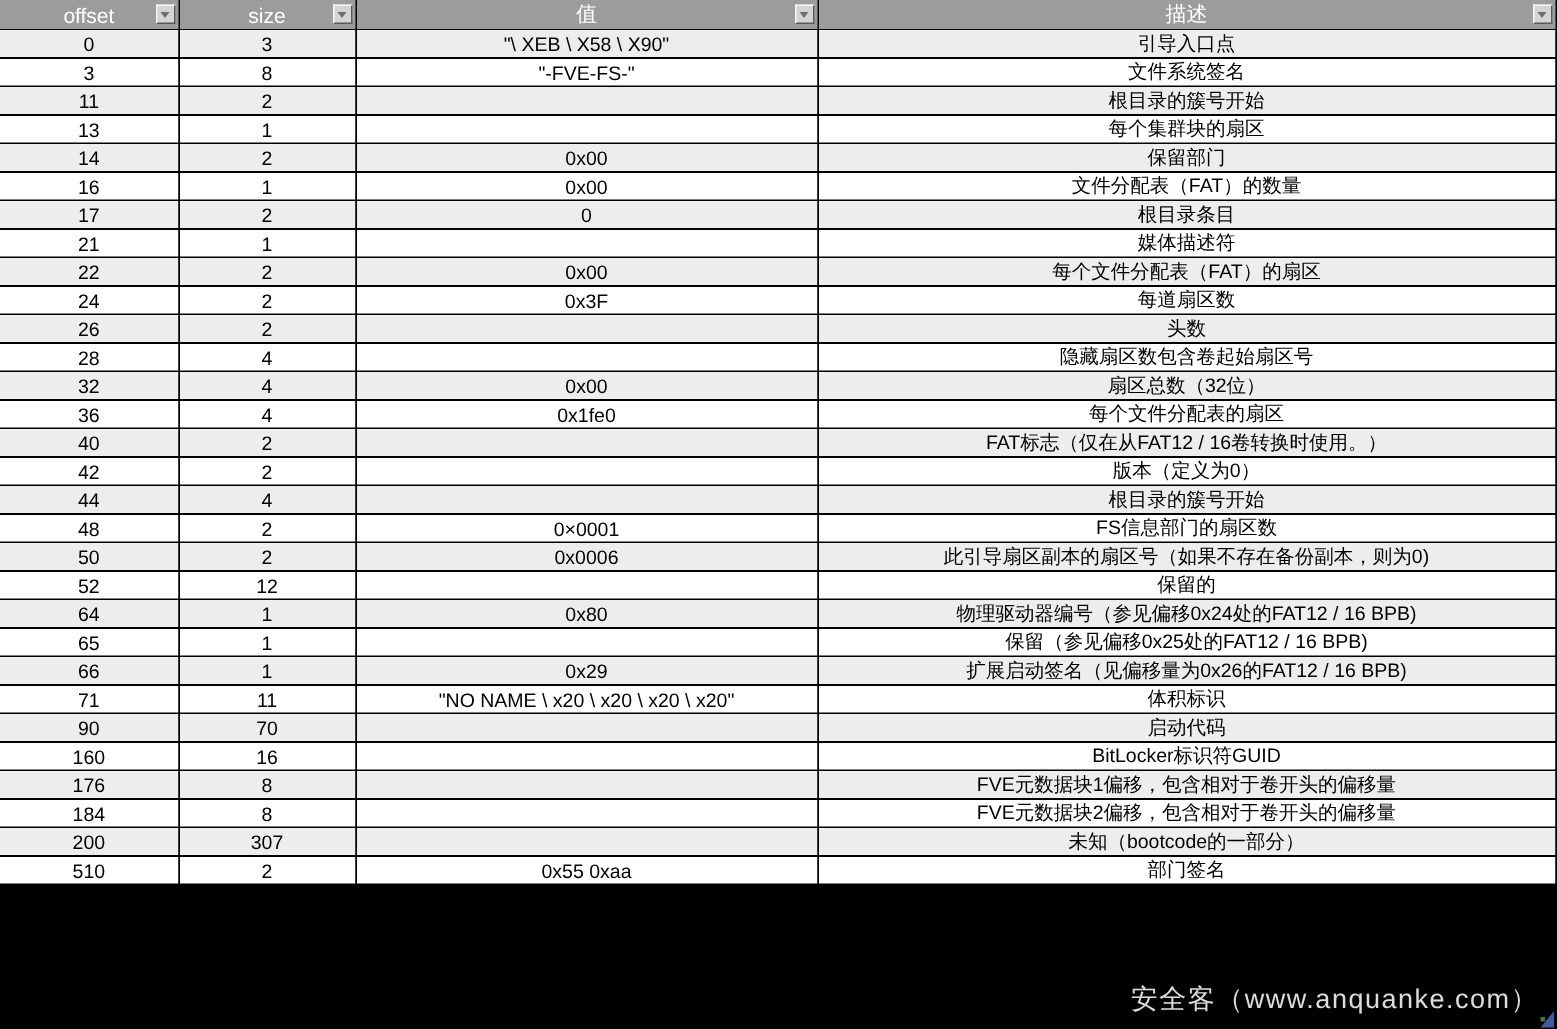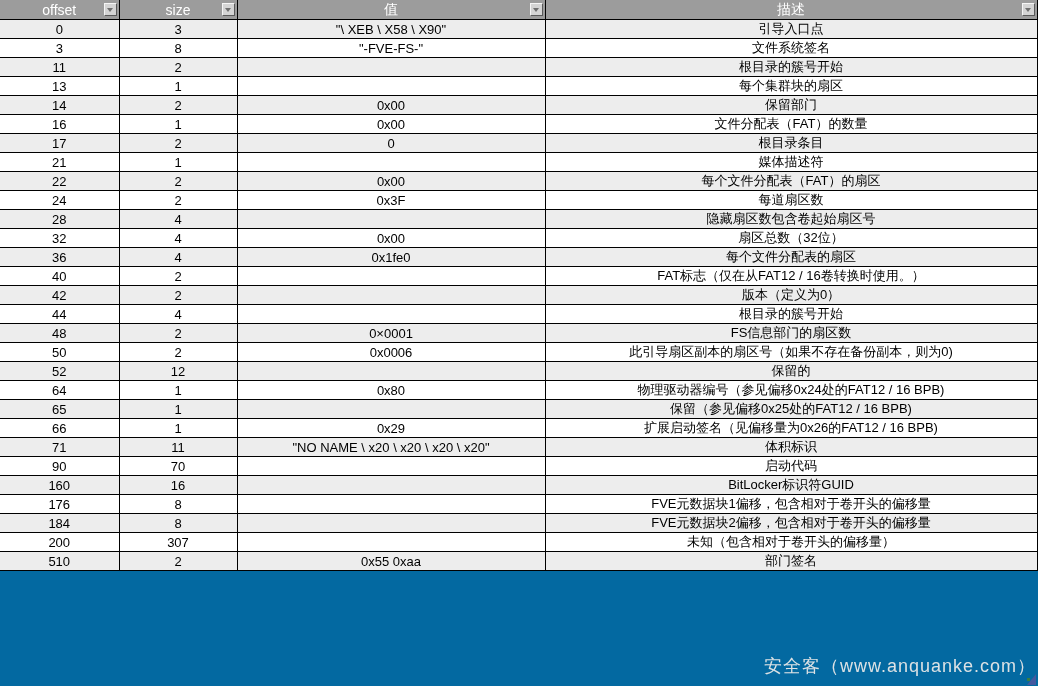--- a/index.html
+++ b/index.html
@@ -1,38 +1,38 @@
 <!DOCTYPE html>
 <html><head>
 <meta charset="utf-8">
 <style>
   html,body{margin:0;padding:0;background:#fff;}
   body{font-family:"Liberation Sans","DejaVu Sans",sans-serif;}
-  .sheet{position:relative;width:1038px;height:686px;overflow:hidden;background:#0369a1;}
+  .sheet{position:relative;width:1038px;height:686px;overflow:hidden;background:#000000;}
   table{border-collapse:collapse;table-layout:fixed;width:1037px;}
   col.c-offset{width:119px}
   col.c-size{width:118px}
   col.c-value{width:308px}
   col.c-desc{width:492px}
   th,td{border:1px solid #000;padding:0 2px;text-align:center;vertical-align:middle;
         overflow:hidden;white-space:nowrap;}
   th{height:19px;background:#9c9c9c;color:#fff;font-weight:400;font-size:14px;
      position:relative;border-top:none;}
   td{height:18px;font-size:13px;color:#000;background:#fff;}
   tbody tr:nth-child(odd) td{background:#ededed;}
   th:first-child,td:first-child{border-left:none;}
   th:last-child,td:last-child{border-right-color:#000;}
   .filter-btn{position:absolute;right:2px;top:3px;width:13px;height:13px;
       background:#d4d4d4;border:1px solid #f5f5f5;border-right-color:#5a5a5a;
       border-bottom-color:#5a5a5a;box-sizing:border-box;
       display:flex;align-items:center;justify-content:center;cursor:pointer;}
   .filter-btn::after{content:"";display:block;width:0;height:0;
       border-left:3px solid transparent;border-right:3px solid transparent;
       border-top:4px solid #6e6e6e;}
-  .watermark{position:absolute;right:2px;bottom:8px;font-size:18px;
+  .watermark{position:absolute;right:12px;bottom:8px;font-size:18px;
       color:rgba(232,232,232,0.95);letter-spacing:1px;pointer-events:none;}
   .corner-mark{position:absolute;right:2px;bottom:1px;width:0;height:0;
       border-left:9px solid transparent;border-bottom:11px solid #44589e;}
   .corner-mark::before{content:"";position:absolute;left:-9px;top:4px;width:3px;height:3px;
       background:#3a7d44;}
 </style>
 </head>
 <body>
 
 <div class="sheet">
@@ -118,20 +118,26 @@
           <td>0x00</td>
           <td>每个文件分配表（FAT）的扇区</td>
         </tr>
         <tr>
           <td>24</td>
           <td>2</td>
           <td>0x3F</td>
           <td>每道扇区数</td>
         </tr>
         <tr>
+          <td>26</td>
+          <td>2</td>
+          <td></td>
+          <td>头数</td>
+        </tr>
+        <tr>
           <td>28</td>
           <td>4</td>
           <td></td>
           <td>隐藏扇区数包含卷起始扇区号</td>
         </tr>
         <tr>
           <td>32</td>
           <td>4</td>
           <td>0x00</td>
           <td>扇区总数（32位）</td>
@@ -223,21 +229,21 @@
         <tr>
           <td>184</td>
           <td>8</td>
           <td></td>
           <td>FVE元数据块2偏移，包含相对于卷开头的偏移量</td>
         </tr>
         <tr>
           <td>200</td>
           <td>307</td>
           <td></td>
-          <td>未知（包含相对于卷开头的偏移量）</td>
+          <td>未知（bootcode的一部分）</td>
         </tr>
         <tr>
           <td>510</td>
           <td>2</td>
           <td>0x55 0xaa</td>
           <td>部门签名</td>
         </tr>
       </tbody>
   </table>
 

